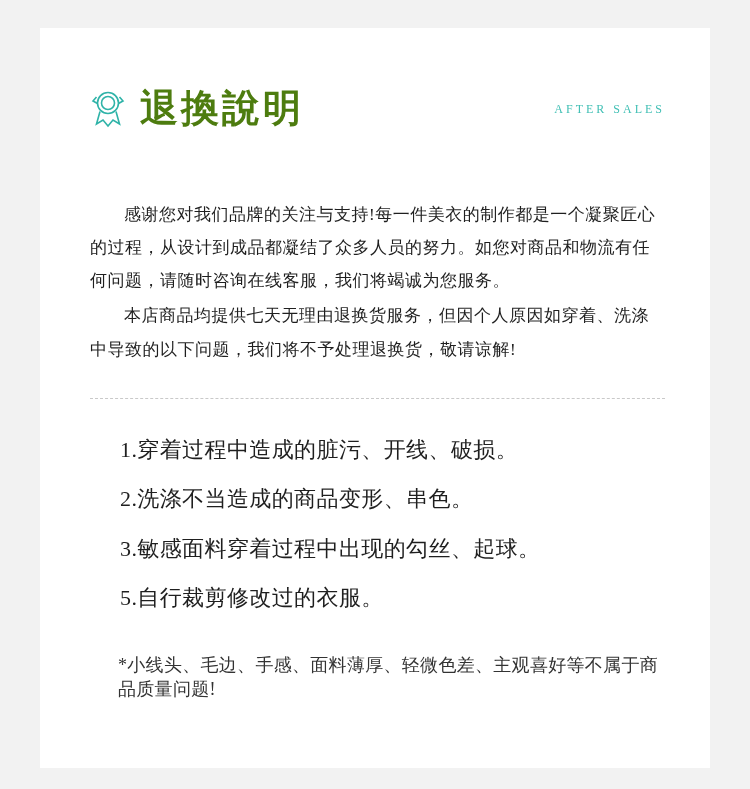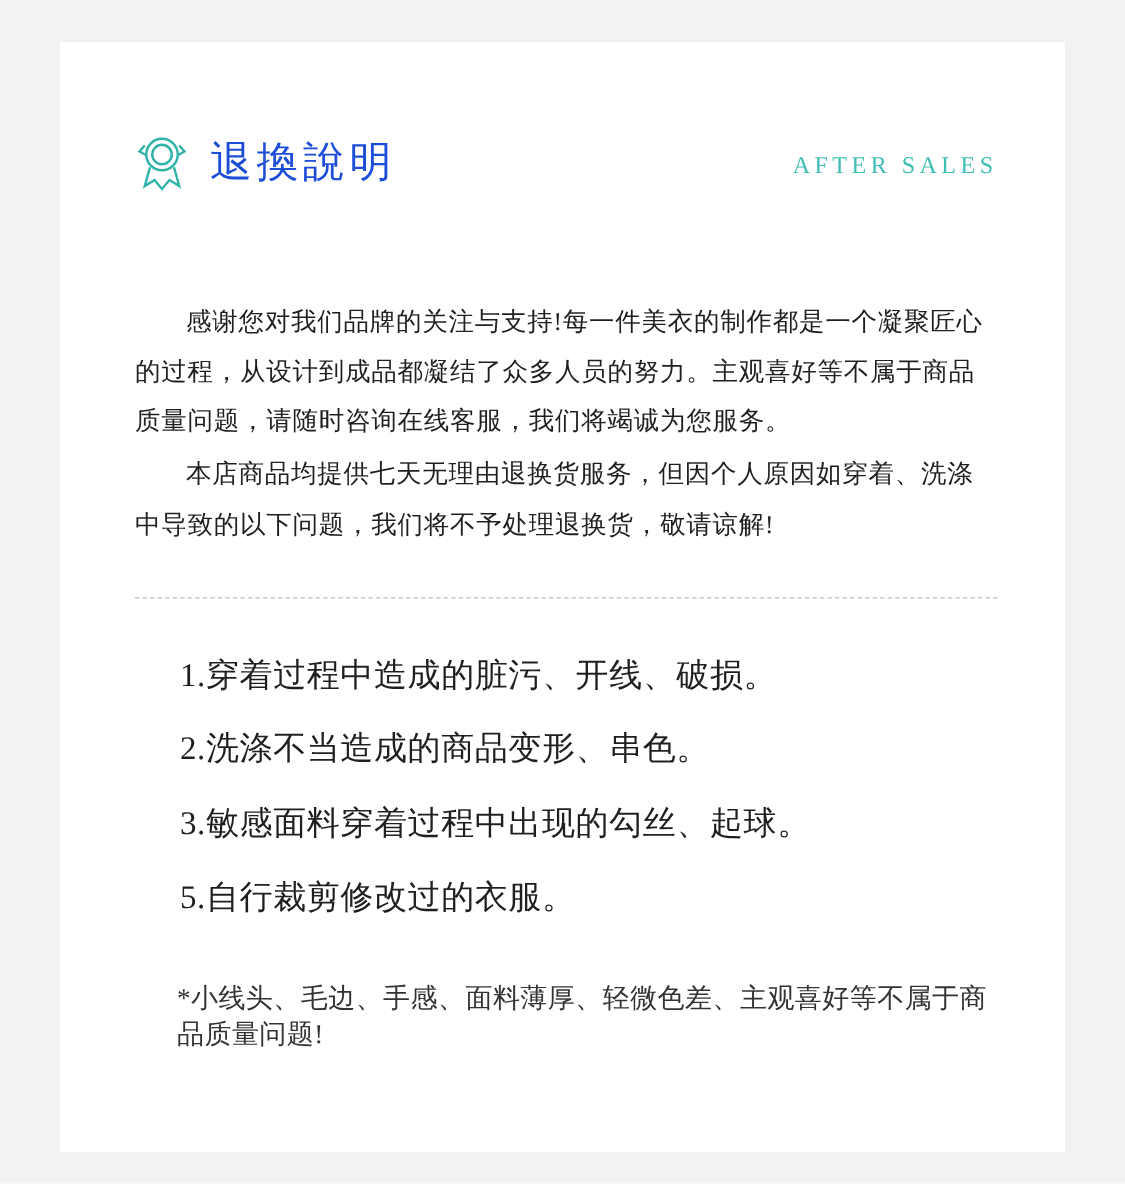--- a/index.html
+++ b/index.html
@@ -39,32 +39,32 @@
     align-items: center;
     gap: 14px;
   }
   .badge-icon {
     width: 36px;
     height: 40px;
     flex: 0 0 auto;
     display: block;
   }
   .title {
-    font-size: 28px;
-    font-weight: normal;
+    font-size: 38px;
+    font-weight: bold;
     letter-spacing: 3px;
-    color: #1d4ed8;
+    color: #4d7c0f;
     font-family: "DejaVu Serif", "Liberation Serif", serif;
     line-height: 1;
   }
   .eyebrow {
     position: absolute;
     right: 0;
     top: 14px;
-    font-size: 16px;
+    font-size: 12px;
     letter-spacing: 3px;
     color: #3fbfb4;
     font-family: "Liberation Serif", serif;
   }
 
   
   .body-block {
     margin-top: 30px;
   }
   .para {
@@ -123,21 +123,21 @@
               <path d="M10 23.5 L6.5 36 L13 32 L18 38 L23 32 L29.5 36 L26 23.5"></path>
             </g>
           </svg>
         </span>
         <span class="title">退換說明</span>
       </div>
       <div class="eyebrow">AFTER SALES</div>
     </div>
 
     <div class="body-block">
-      <p class="para">感谢您对我们品牌的关注与支持!每一件美衣的制作都是一个凝聚匠心的过程，从设计到成品都凝结了众多人员的努力。主观喜好等不属于商品质量问题，请随时咨询在线客服，我们将竭诚为您服务。</p>
+      <p class="para">感谢您对我们品牌的关注与支持!每一件美衣的制作都是一个凝聚匠心的过程，从设计到成品都凝结了众多人员的努力。如您对商品和物流有任何问题，请随时咨询在线客服，我们将竭诚为您服务。</p>
       <p class="para">本店商品均提供七天无理由退换货服务，但因个人原因如穿着、洗涤中导致的以下问题，我们将不予处理退换货，敬请谅解!</p>
     </div>
 
     <div class="divider"></div>
 
     <ul class="list">
       <li>1.穿着过程中造成的脏污、开线、破损。</li>
       <li>2.洗涤不当造成的商品变形、串色。</li>
       <li>3.敏感面料穿着过程中出现的勾丝、起球。</li>
       <li>5.自行裁剪修改过的衣服。</li>

